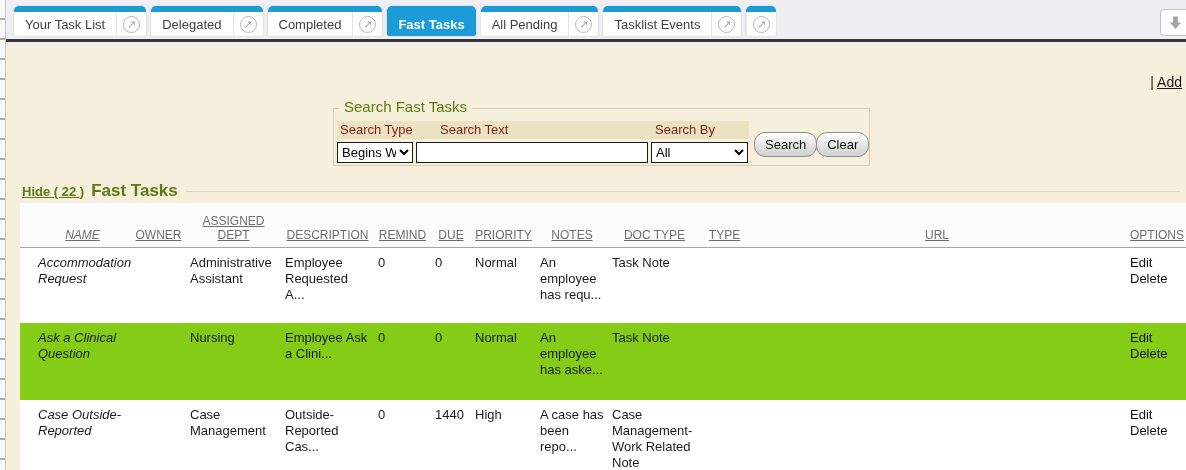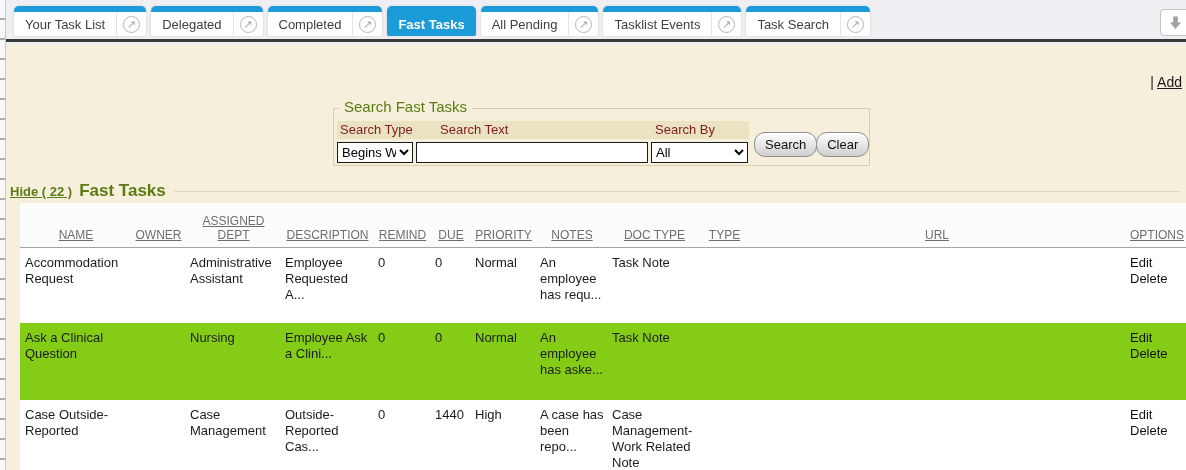--- a/index.html
+++ b/index.html
@@ -86,21 +86,21 @@
   .btn {
     font-family:"Liberation Sans", sans-serif;
     font-size:13px; color:#111; padding:3px 10px; height:25px;
     background:linear-gradient(#fefefe,#cfcfcf);
     border:1px solid #8f8f8f; border-radius:11px; cursor:pointer;
   }
   .btn + .btn { margin-left:-1px; }
 
   
   .list-head {
-    position:absolute; left:4px; right:6px; top:136px;
+    position:absolute; left:16px; right:6px; top:136px;
     display:flex; align-items:center;justify-content:space-between;
   }
   .hide-link { font-size:13px; font-weight:bold; color:#5b7b15; text-decoration:underline; cursor:pointer; white-space:nowrap; }
   .list-title { font-size:17px; font-weight:bold; color:#5b7b15; margin-left:7px; white-space:nowrap; }
   .head-rule { flex:1; border-top:1px solid #ded5ba; margin-left:8px; height:0; }
 
   
   .table-wrap {
     position:absolute; left:14px; right:0; top:158px; bottom:0; background:#fff;
     overflow:hidden;
@@ -112,21 +112,21 @@
     padding:6px 8px 5px 0; height:44px;
     border-bottom:1px solid #a5a5a5;
     background:#fcfcfc;
   }
   th a { color:#6e6e6e; text-decoration:underline; cursor:pointer; }
   td {
     vertical-align:top; font-size:13px; color:#1c1c1c;
     padding:7px 8px 6px 0; line-height:16px;
     overflow:hidden;
   }
-  td.first, th.first { padding-left:5px; }
+  td.first, th.first { padding-left:18px;font-style:italic; }
   tr.alt td { background:#84cc16;margin-top:44px; }
   tr.r1 { height:76px; } tr.r2 { height:77px; }
   .opt a { display:block; color:#111; text-decoration:none; cursor:pointer; }
 </style>
 </head>
 <body>
 
 <div class="gutter"></div>
 
 <div class="tabbar">
@@ -158,21 +158,20 @@
           <span class="ext-icon">↗</span>
         </span>
     </div>
     <div class="tab">
       <span class="tab-label">Tasklist Events</span>
       <span class="tab-iconbox">
           <span class="ext-icon">↗</span>
         </span>
     </div>
     <div class="tab">
-      <span class="tab-label">Task Search</span>
       <span class="tab-iconbox">
           <span class="ext-icon">↗</span>
         </span>
     </div>
   </div>
   <div class="scroll-btn">
     <svg viewBox="0 0 16 16">
         <path d="M8 15 L2 8 H5.5 V1.5 H10.5 V8 H14 Z"></path>
       </svg>
   </div>

